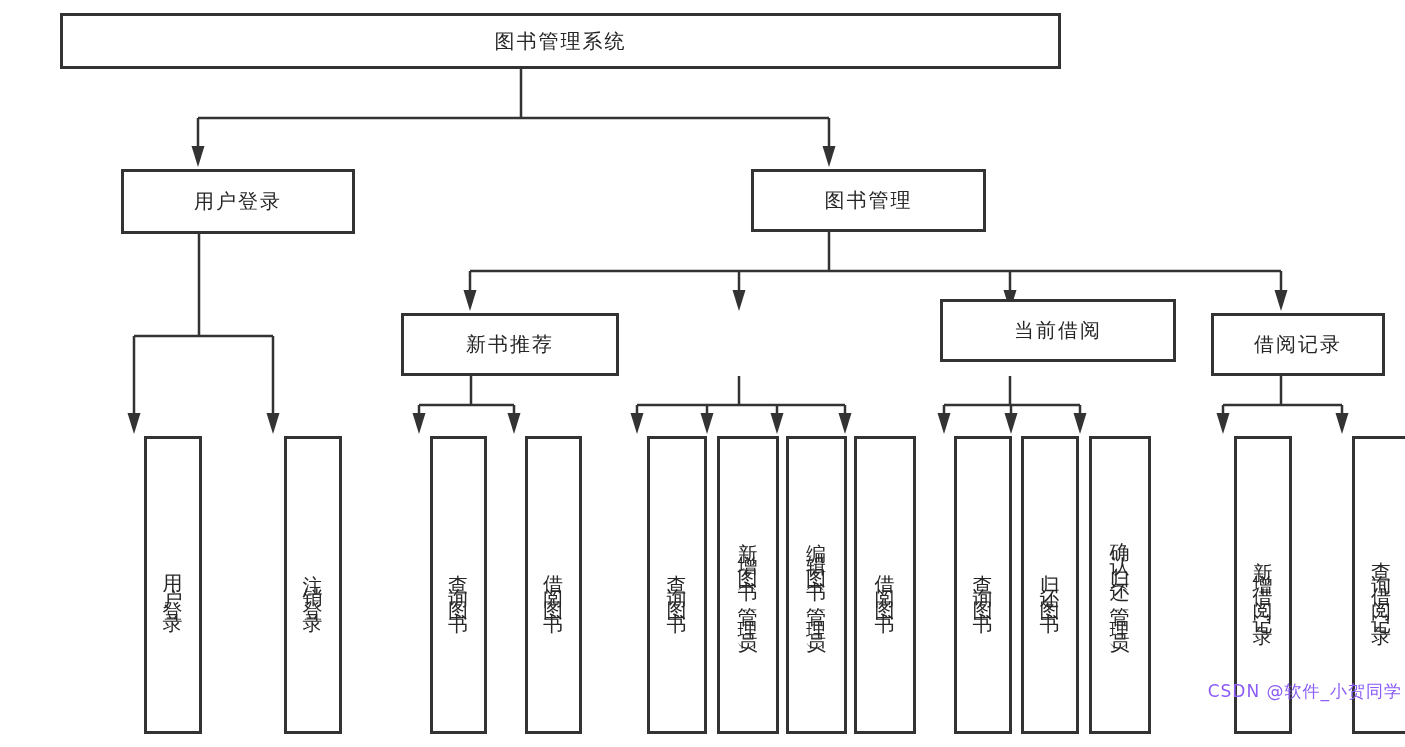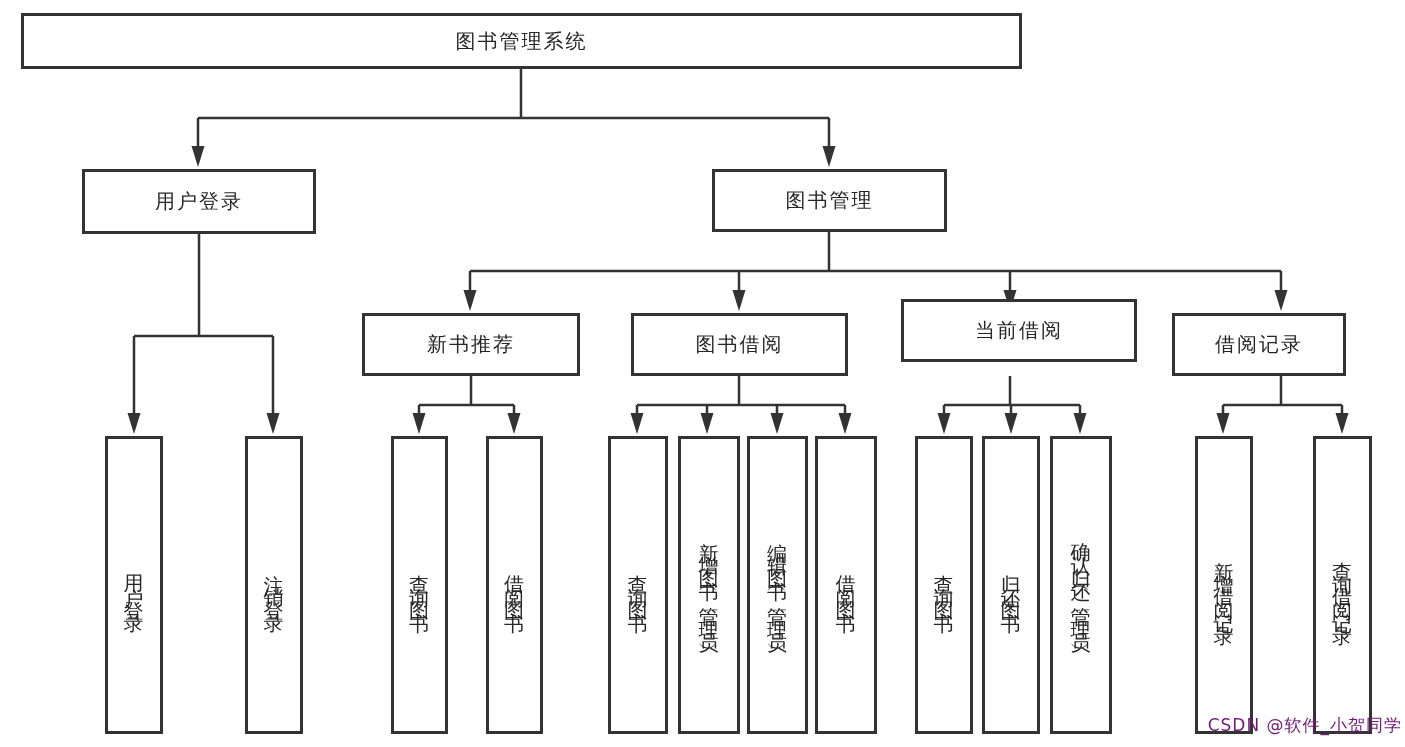--- a/index.html
+++ b/index.html
@@ -19,39 +19,40 @@
   }
   .node {
     position: absolute;
     box-sizing: border-box;
     border: 3px solid #333333;
     background: #ffffff;
     display: flex;
     align-items: center;
     justify-content: center;
     color: #262626;
+    margin-left: 39px;
   }
   .node .lbl {
     font-size: 20px;
     letter-spacing: 2px;
     white-space: nowrap;
   }
   .leaf .lbl {
     writing-mode: vertical-rl;
     white-space: normal;
     font-size: 20px;
     letter-spacing: 13px;
     line-height: 1;
   }
   .watermark {
     position: absolute;
     right: 3px;
-    top: 714px;
+    top: 680px;
     font-size: 17px;
-    color: #701a75;
+    color: #8b5cf6;
     letter-spacing: 1px;
     z-index: 10;
     white-space: nowrap;
   }
 </style>
 </head>
 <body>
 
 <div id="stage">
 
@@ -109,23 +110,20 @@
   <div class="node" style="left:82px; top:169px; width:234px; height:65px;">
     <span class="lbl">用户登录</span>
   </div>
   <div class="node" style="left:712px; top:169px; width:235px; height:63px;text-align:center;">
     <span class="lbl">图书管理</span>
   </div>
 
   <div class="node" style="left:362px; top:313px; width:218px; height:63px;justify-content:center;">
     <span class="lbl">新书推荐</span>
   </div>
-  <div class="node" style="left:631px; top:313px; width:217px; height:63px;">
-    <span class="lbl">图书借阅</span>
-  </div>
   <div class="node" style="left:901px; top:299px; width:236px; height:63px;align-items:center;">
     <span class="lbl">当前借阅</span>
   </div>
   <div class="node" style="left:1172px; top:313px; width:174px; height:63px;">
     <span class="lbl">借阅记录</span>
   </div>
 
   <div class="node leaf" style="left:105px; top:436px; width:58px; height:298px;">
     <span class="lbl">用户登录</span>
   </div>

